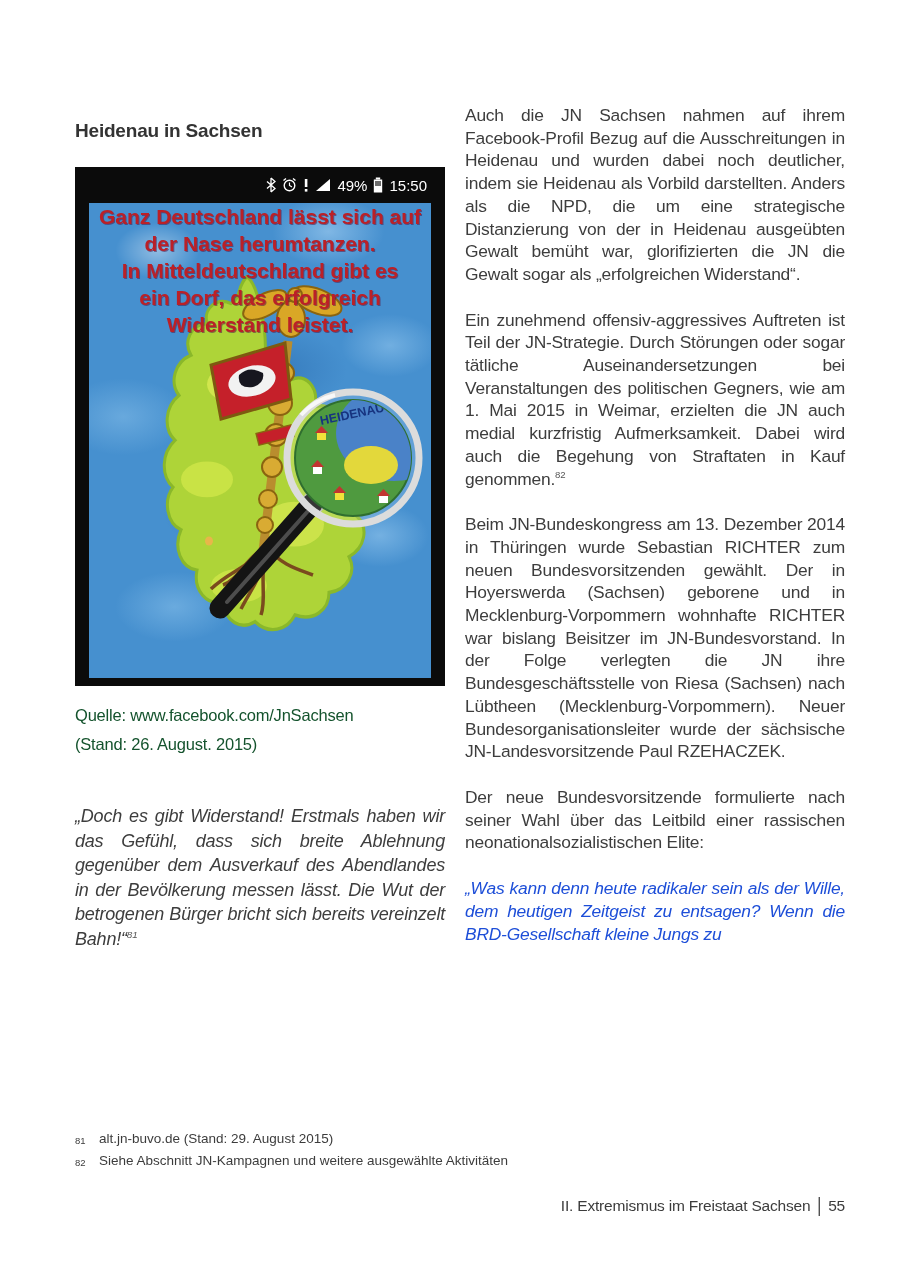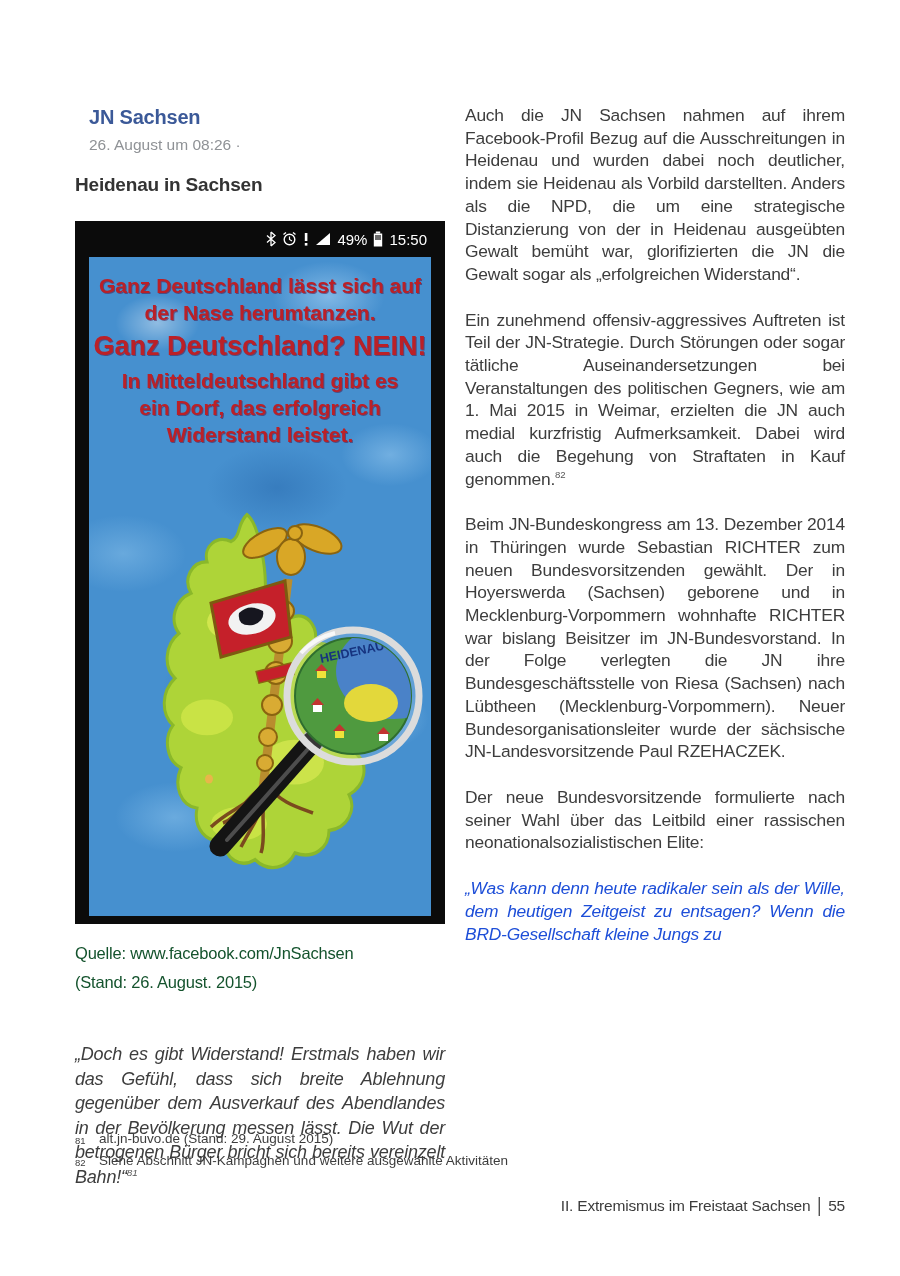--- a/index.html
+++ b/index.html
@@ -26,41 +26,41 @@
   }
   sup.ref{font-size:0.55em;vertical-align:super;line-height:0;color:#555;}
   
   .fb-header{display:flex;align-items:flex-start;}
   .fb-avatar{width:68px;height:68px;flex:0 0 68px;}
   .fb-meta{margin-left:14px;padding-top:6px;}
   .fb-name{font-size:20px;font-weight:bold;color:#3b5998;letter-spacing:-0.2px;}
   .fb-time{font-size:15.5px;color:#8f9296;margin-top:7px;}
   .fb-title{margin-top:20px;font-size:19px;font-weight:bold;color:#333333;letter-spacing:-0.2px;}
   
-  .phone{position:relative;margin-top:25px;width:370px;height:703px;background:#0b0b0b;}
+  .phone{position:relative;margin-top:25px;width:370px;height:519px;background:#0b0b0b;}
   .statusbar{
     position:absolute;top:0;left:14px;right:14px;height:36px;
     display:flex;justify-content:flex-end;align-items:center;gap:6px;
     color:#fff;font-size:15px;padding-right:4px;box-sizing:border-box;
   }
   .statusbar .sicon{display:flex;align-items:center;}
   .screen{
     position:absolute;top:36px;left:14px;right:14px;bottom:8px;overflow:hidden;
     background-color:#4690cf;
     background-image:
       radial-gradient(ellipse 60px 40px at 20% 10%, rgba(255,255,255,.40), transparent 70%),
       radial-gradient(ellipse 80px 50px at 70% 6%, rgba(185,222,250,.50), transparent 70%),
       radial-gradient(ellipse 70px 45px at 88% 30%, rgba(165,212,246,.45), transparent 70%),
       radial-gradient(ellipse 90px 55px at 10% 45%, rgba(155,206,242,.40), transparent 70%),
       radial-gradient(ellipse 70px 45px at 85% 70%, rgba(172,216,248,.45), transparent 70%),
       radial-gradient(ellipse 85px 50px at 25% 85%, rgba(160,210,245,.40), transparent 70%),
       radial-gradient(ellipse 100px 60px at 55% 35%, rgba(28,88,158,.35), transparent 70%),
       radial-gradient(ellipse 90px 55px at 40% 65%, rgba(25,80,150,.30), transparent 70%);
   }
-  .slogan{position:relative;z-index:2;padding-top:15px;text-align:center;
+  .slogan{position:relative;z-index:2;text-align:center;
     color:#bb2027;font-weight:bold;
     text-shadow:1px 1px 0 rgba(84,22,70,.55);}
   .slogan-top{font-size:21px;line-height:27px;white-space:pre-line;}
   .slogan-big{font-size:27px;line-height:35px;margin:3px 0;}
   .slogan-bottom{font-size:21px;line-height:27px;white-space:pre-line;}
   .map-art{position:absolute;left:0;bottom:0;z-index:1;}
   
   .caption{margin-top:15px;font-size:16.5px;line-height:29px;color:#14532d;letter-spacing:-0.2px;}
   
   .footnotes{position:absolute;left:75px;top:1128px;width:720px;font-size:13.5px;line-height:22px;color:#3c3c3c;}
@@ -69,24 +69,20 @@
     position:absolute;right:55px;top:1197px;font-size:15.5px;color:#3c3c3c;letter-spacing:-0.2px;
   }
   .page-footer .sep{display:inline-block;margin:0 7px;transform:scaleY(1.25);}
 </style>
 </head>
 <body>
 
 <div class="left-col">
 
   <div class="fb-header">
-    <div class="fb-meta">
-      <div class="fb-name">JN Sachsen</div>
-      <div class="fb-time">26. August um 08:26 ·</div>
-    </div>
   </div>
 
   <div class="fb-title">Heidenau in Sachsen</div>
 
   <div class="phone">
     <div class="statusbar">
       <span class="sicon">
         <svg width="10" height="16" viewBox="0 0 10 16">
             <path d="M5 1 L5 15 M5 1 L9 4.5 L1 11.5 M5 15 L9 11.5 L1 4.5" stroke="#fff" fill="none" stroke-width="1.3"></path>
           </svg>
@@ -117,21 +113,20 @@
             <rect x="2" y="4" width="6" height="5" fill="#6e6e6e"></rect>
           </svg>
       </span>
       <span>15:50</span>
     </div>
 
     <div class="screen">
       <div class="slogan">
         <div class="slogan-top">Ganz Deutschland lässt sich auf
 der Nase herumtanzen.</div>
-        <div class="slogan-big">Ganz Deutschland? NEIN!</div>
         <div class="slogan-bottom">In Mitteldeutschland gibt es
 ein Dorf, das erfolgreich
 Widerstand leistet.</div>
       </div>
 
       <svg class="map-art" width="342" height="425" viewBox="0 0 342 425">
 
         <g transform="translate(0,8) scale(1,1.12)">
           <path d="M158 14 C148 22 152 34 142 38 C128 32 114 42 118 56 C102 56 94 72 102 84 C86 90 80 108 90 120 C76 130 74 150 86 160 C72 172 72 192 84 202 C74 214 78 234 92 240 C84 256 92 274 108 276 C104 294 118 308 134 304 C136 322 152 330 166 322 C180 334 198 330 206 316 C224 322 240 312 240 296 C258 294 268 278 260 264 C276 256 280 238 268 228 C282 216 280 196 266 190 C274 176 266 158 250 156 C254 140 242 126 226 130 C230 112 216 100 202 106 C204 88 190 78 176 84 C178 64 170 22 158 14 Z" fill="#aed438" stroke="#8ab82a" stroke-width="3"></path>
           <ellipse cx="150" cy="110" rx="32" ry="18" fill="#d9ea52" opacity="0.8"></ellipse>

